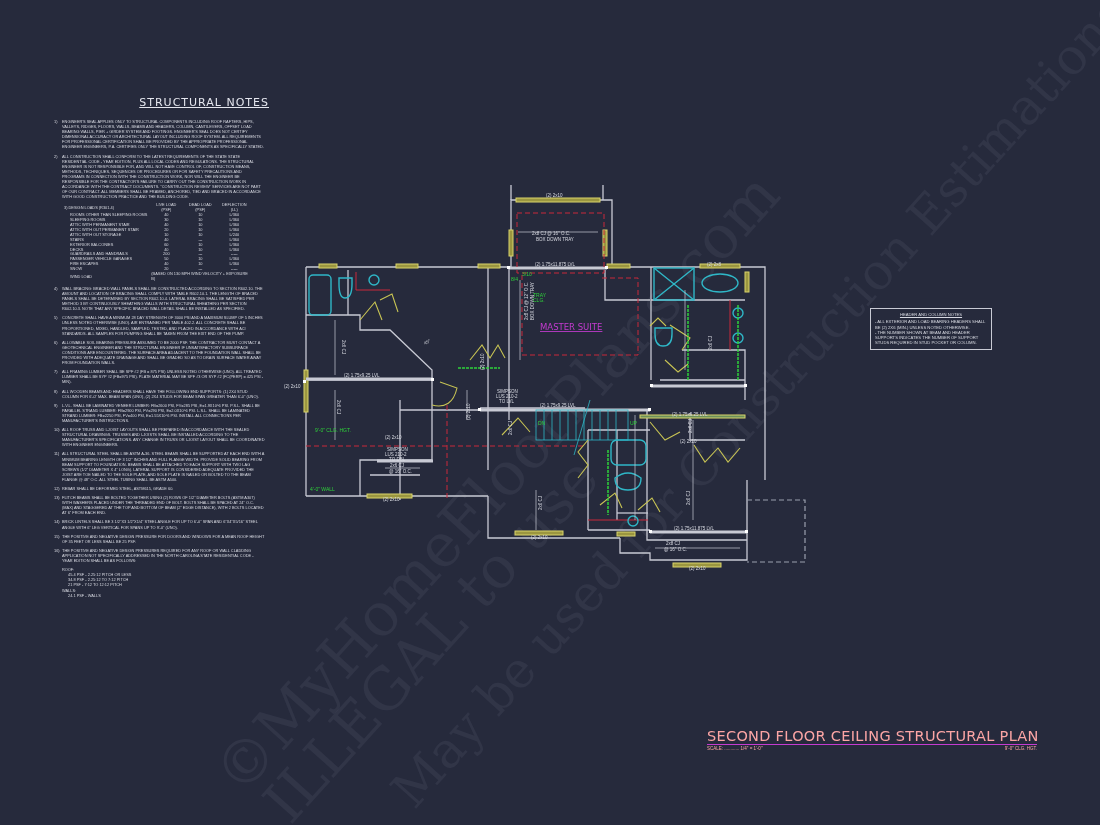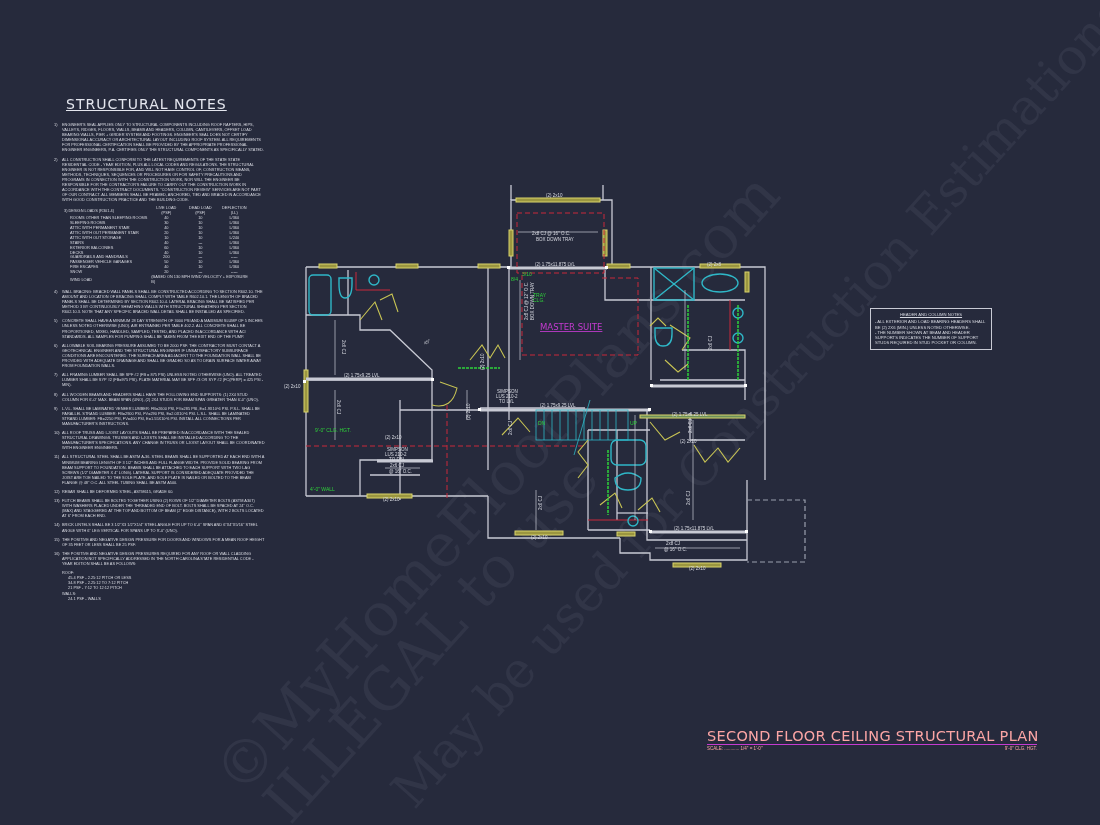--- a/index.html
+++ b/index.html
@@ -1,18 +1,18 @@
 <!DOCTYPE html>
 <html><head>
 <meta charset="utf-8">
 <style>
   html, body { margin:0; padding:0; }
   body { width:1100px; height:825px; background:#262a3c; overflow:hidden; position:relative; font-family:"Liberation Sans", sans-serif; }
   .notes { position:absolute; left:54px; top:96px; width:215px; color:#d8dae2; }
-  .notes h1 { font-family:"DejaVu Sans", sans-serif; font-weight:normal; font-size:14px; letter-spacing:1px; margin:0 0 10px 12px; text-decoration:underline; color:#e4e6ee; }
+  .notes h1 { font-family:"DejaVu Sans", sans-serif; font-weight:normal; font-size:11px; letter-spacing:1px; margin:0 0 10px 12px; text-decoration:underline; color:#e4e6ee;text-align:right; }
   .note { font-size:3.9px; line-height:5.1px; margin-bottom:4px; text-transform:uppercase; white-space:normal; }
   .note .num { display:inline-block; width:8px; vertical-align:top; }
   .note .txt { display:inline-block; width:203px; vertical-align:top; }
   table.loads { font-size:3.9px; line-height:4.9px; border-collapse:collapse; margin:0 0 4px 8px; text-transform:uppercase; color:#d8dae2; }
   table.loads td { padding:0 2px; }
   table.loads td.c { text-align:center; width:30px; }
   .plan { position:absolute; left:0; top:0; }
   .hcnotes { position:absolute; left:870px; top:308px; width:112px; border:1px solid #c8cad4; padding:3px 4px; color:#d8dae2; font-size:4.2px; line-height:5.3px; text-transform:uppercase; }
   .hcnotes .t { text-align:center; text-decoration:underline; margin-bottom:2px; }
   .title { position:absolute; left:707px; top:728px; width:330px; color:#fca5a5; }

